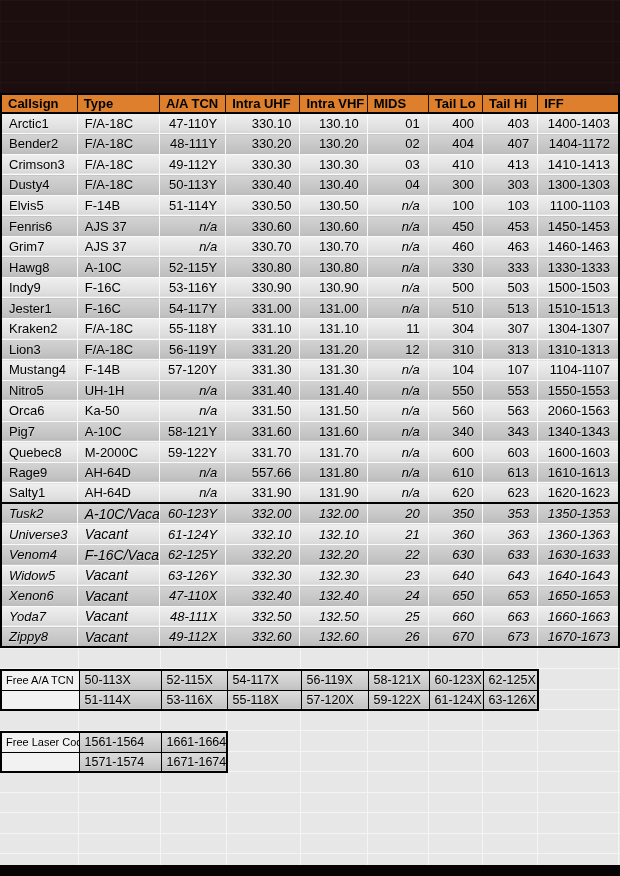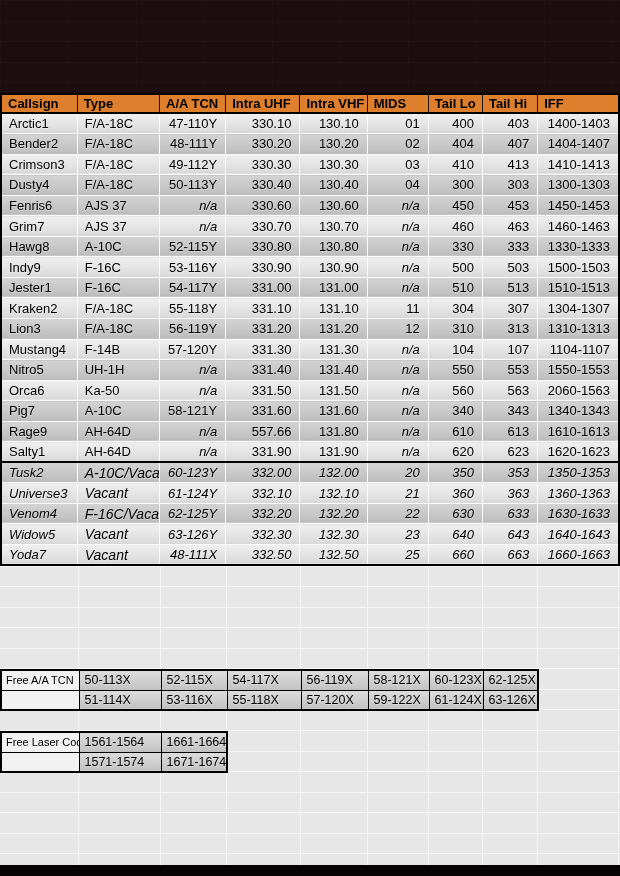--- a/index.html
+++ b/index.html
@@ -114,21 +114,21 @@
           </tr>
           <tr class="dark">
             <td class="c0">Bender2</td>
             <td class="c1">F/A-18C</td>
             <td class="c2">48-111Y</td>
             <td class="c3">330.20</td>
             <td class="c4">130.20</td>
             <td class="c5">02</td>
             <td class="c6">404</td>
             <td class="c7">407</td>
-            <td class="c8">1404-1407</td>
+            <td class="c8">1404-1172</td>
           </tr>
           <tr class="light">
             <td class="c0">Crimson3</td>
             <td class="c1">F/A-18C</td>
             <td class="c2">49-112Y</td>
             <td class="c3">330.30</td>
             <td class="c4">130.30</td>
             <td class="c5">03</td>
             <td class="c6">410</td>
             <td class="c7">413</td>
@@ -138,20 +138,31 @@
             <td class="c0">Dusty4</td>
             <td class="c1">F/A-18C</td>
             <td class="c2">50-113Y</td>
             <td class="c3">330.40</td>
             <td class="c4">130.40</td>
             <td class="c5">04</td>
             <td class="c6">300</td>
             <td class="c7">303</td>
             <td class="c8">1300-1303</td>
           </tr>
+          <tr class="light">
+            <td class="c0">Elvis5</td>
+            <td class="c1">F-14B</td>
+            <td class="c2">51-114Y</td>
+            <td class="c3">330.50</td>
+            <td class="c4">130.50</td>
+            <td class="c5 na">n/a</td>
+            <td class="c6">100</td>
+            <td class="c7">103</td>
+            <td class="c8">1100-1103</td>
+          </tr>
           <tr class="dark">
             <td class="c0">Fenris6</td>
             <td class="c1">AJS 37</td>
             <td class="c2 na">n/a</td>
             <td class="c3">330.60</td>
             <td class="c4">130.60</td>
             <td class="c5 na">n/a</td>
             <td class="c6">450</td>
             <td class="c7">453</td>
             <td class="c8">1450-1453</td>
@@ -258,20 +269,31 @@
           <tr class="dark">
             <td class="c0">Pig7</td>
             <td class="c1">A-10C</td>
             <td class="c2">58-121Y</td>
             <td class="c3">331.60</td>
             <td class="c4">131.60</td>
             <td class="c5 na">n/a</td>
             <td class="c6">340</td>
             <td class="c7">343</td>
             <td class="c8">1340-1343</td>
+          </tr>
+          <tr class="light">
+            <td class="c0">Quebec8</td>
+            <td class="c1">M-2000C</td>
+            <td class="c2">59-122Y</td>
+            <td class="c3">331.70</td>
+            <td class="c4">131.70</td>
+            <td class="c5 na">n/a</td>
+            <td class="c6">600</td>
+            <td class="c7">603</td>
+            <td class="c8">1600-1603</td>
           </tr>
           <tr class="dark">
             <td class="c0">Rage9</td>
             <td class="c1">AH-64D</td>
             <td class="c2 na">n/a</td>
             <td class="c3">557.66</td>
             <td class="c4">131.80</td>
             <td class="c5 na">n/a</td>
             <td class="c6">610</td>
             <td class="c7">613</td>
@@ -327,30 +349,52 @@
             <td class="c0">Widow5</td>
             <td class="c1">Vacant</td>
             <td class="c2">63-126Y</td>
             <td class="c3">332.30</td>
             <td class="c4">132.30</td>
             <td class="c5">23</td>
             <td class="c6">640</td>
             <td class="c7">643</td>
             <td class="c8">1640-1643</td>
           </tr>
+          <tr class="dark vacant">
+            <td class="c0">Xenon6</td>
+            <td class="c1">Vacant</td>
+            <td class="c2">47-110X</td>
+            <td class="c3">332.40</td>
+            <td class="c4">132.40</td>
+            <td class="c5">24</td>
+            <td class="c6">650</td>
+            <td class="c7">653</td>
+            <td class="c8">1650-1653</td>
+          </tr>
           <tr class="light vacant">
             <td class="c0">Yoda7</td>
             <td class="c1">Vacant</td>
             <td class="c2">48-111X</td>
             <td class="c3">332.50</td>
             <td class="c4">132.50</td>
             <td class="c5">25</td>
             <td class="c6">660</td>
             <td class="c7">663</td>
             <td class="c8">1660-1663</td>
+          </tr>
+          <tr class="dark vacant">
+            <td class="c0">Zippy8</td>
+            <td class="c1">Vacant</td>
+            <td class="c2">49-112X</td>
+            <td class="c3">332.60</td>
+            <td class="c4">132.60</td>
+            <td class="c5">26</td>
+            <td class="c6">670</td>
+            <td class="c7">673</td>
+            <td class="c8">1670-1673</td>
           </tr>
         </tbody>
     </table>
 
     <table class="free tcn">
       <colgroup>
         <col style="width:78px">
           <col style="width:82px">
           <col style="width:66px">
         <col style="width:74px">

